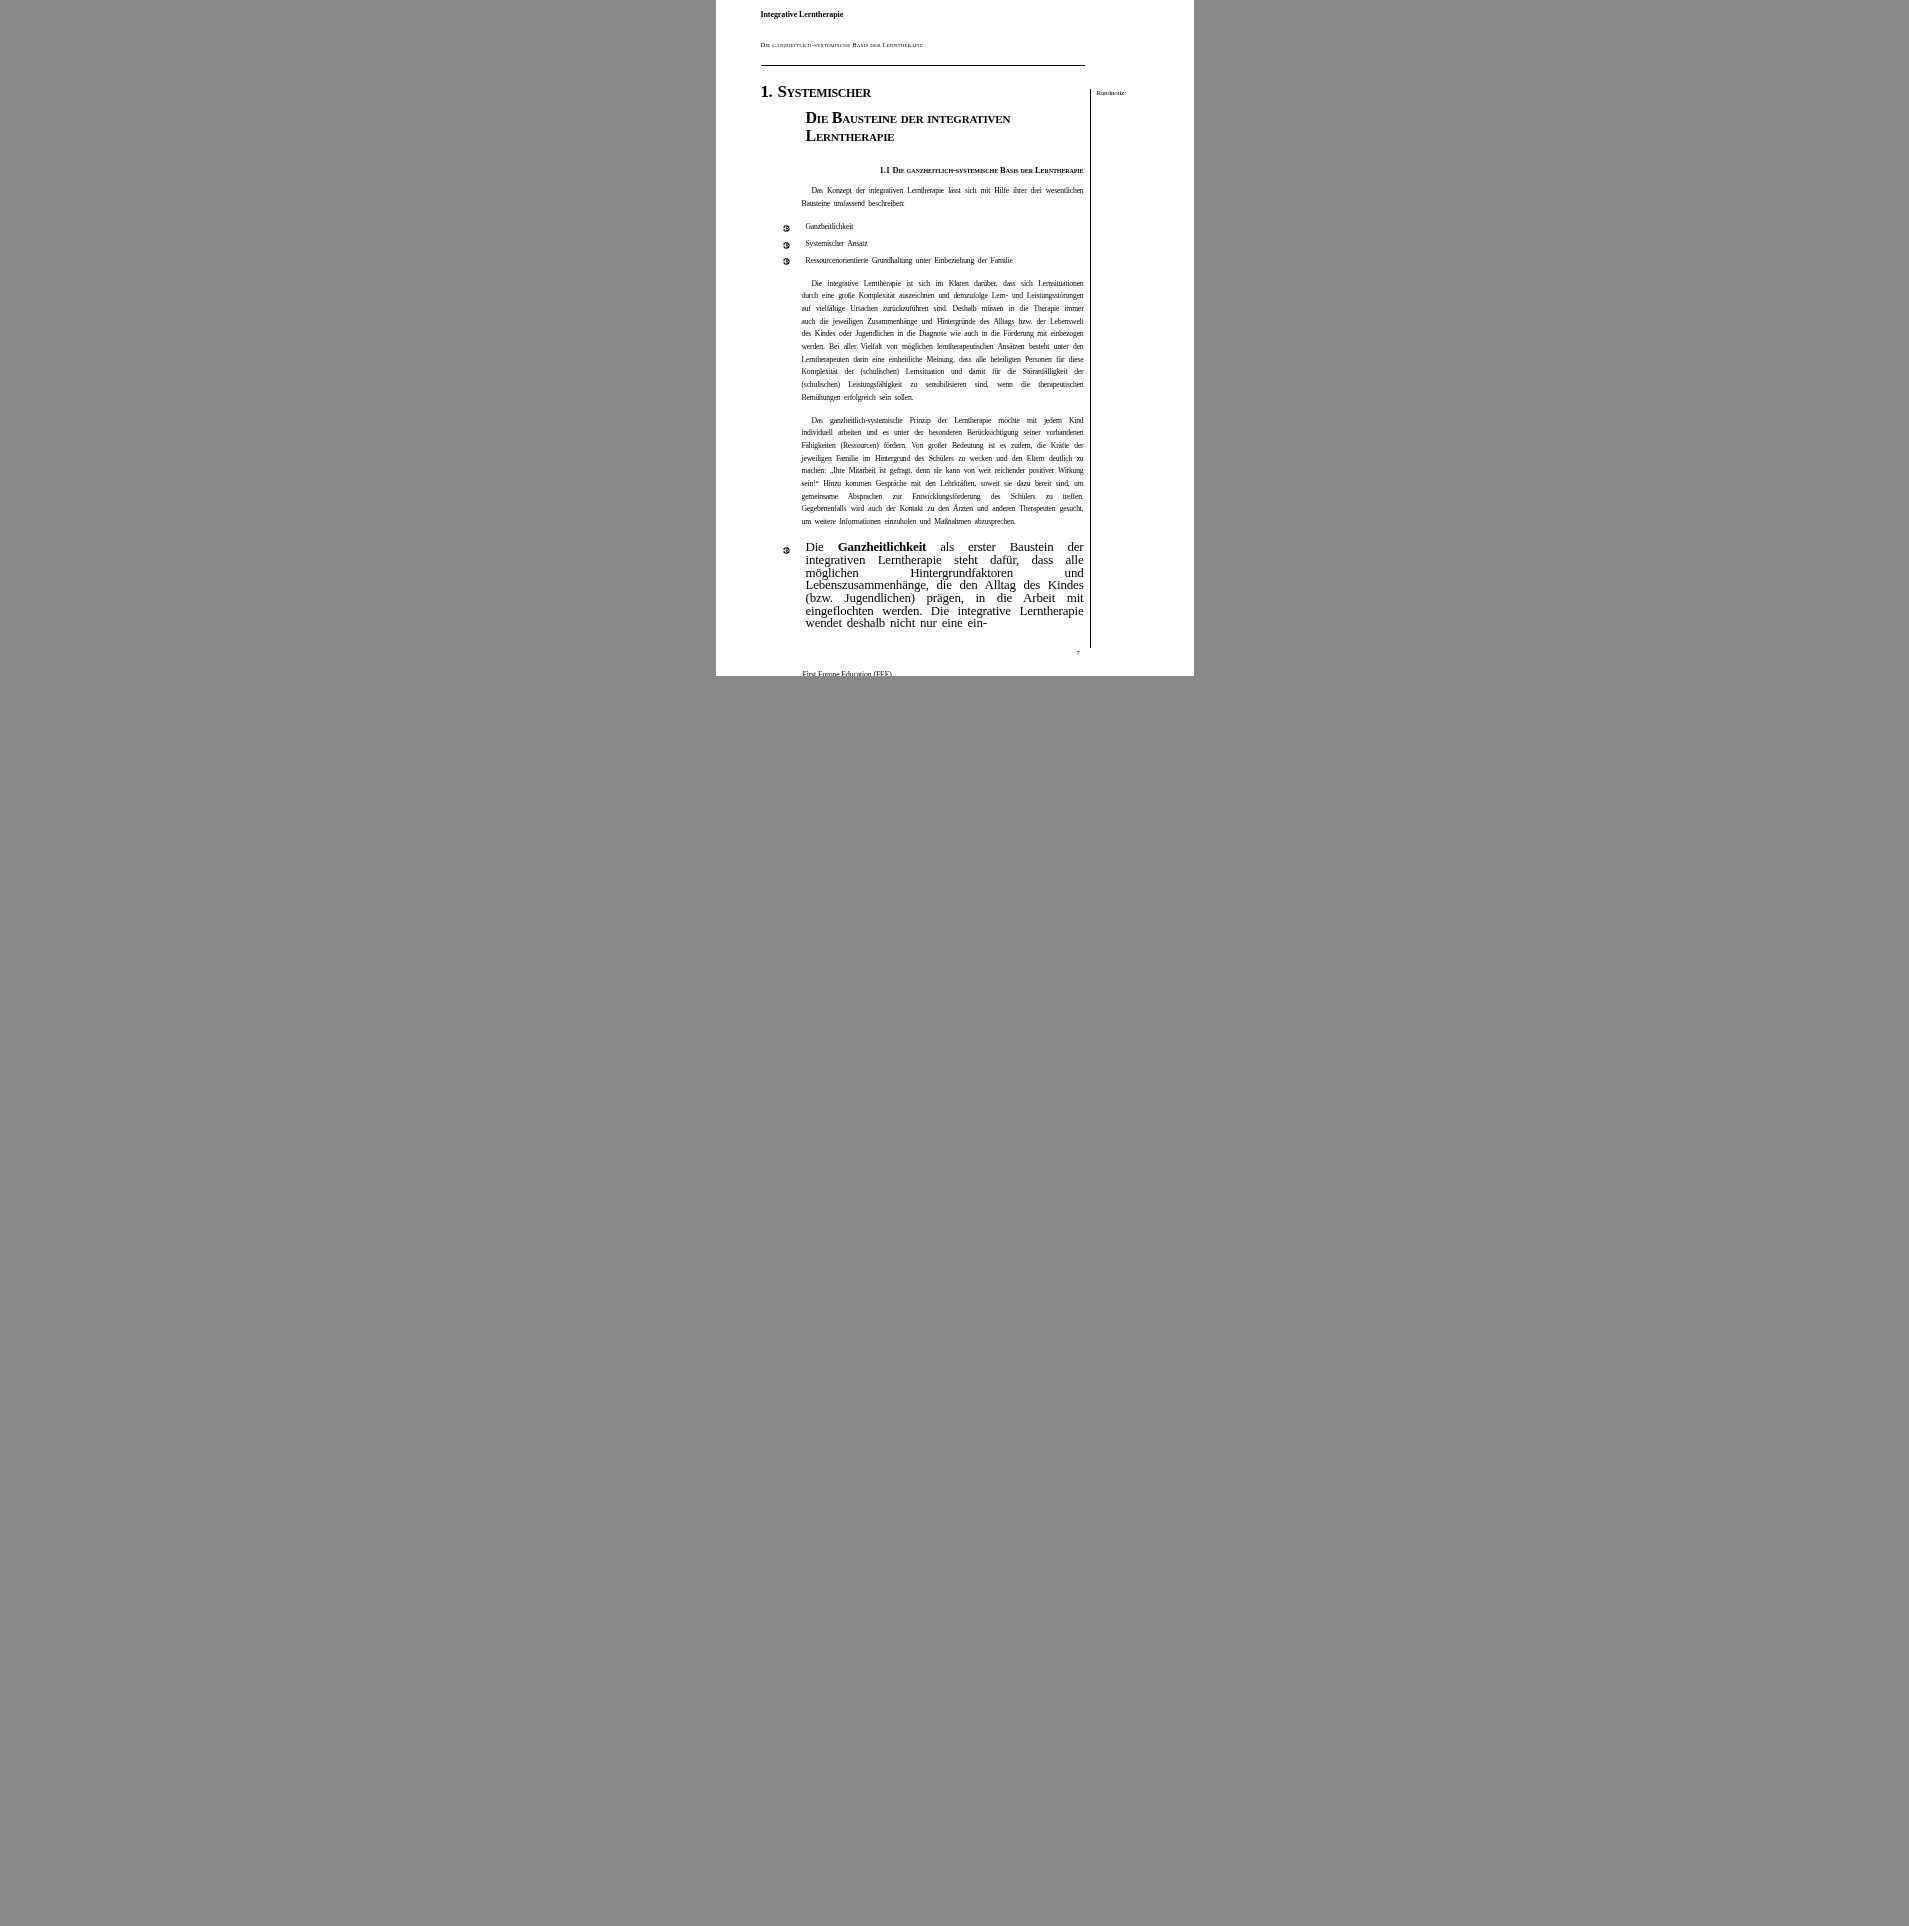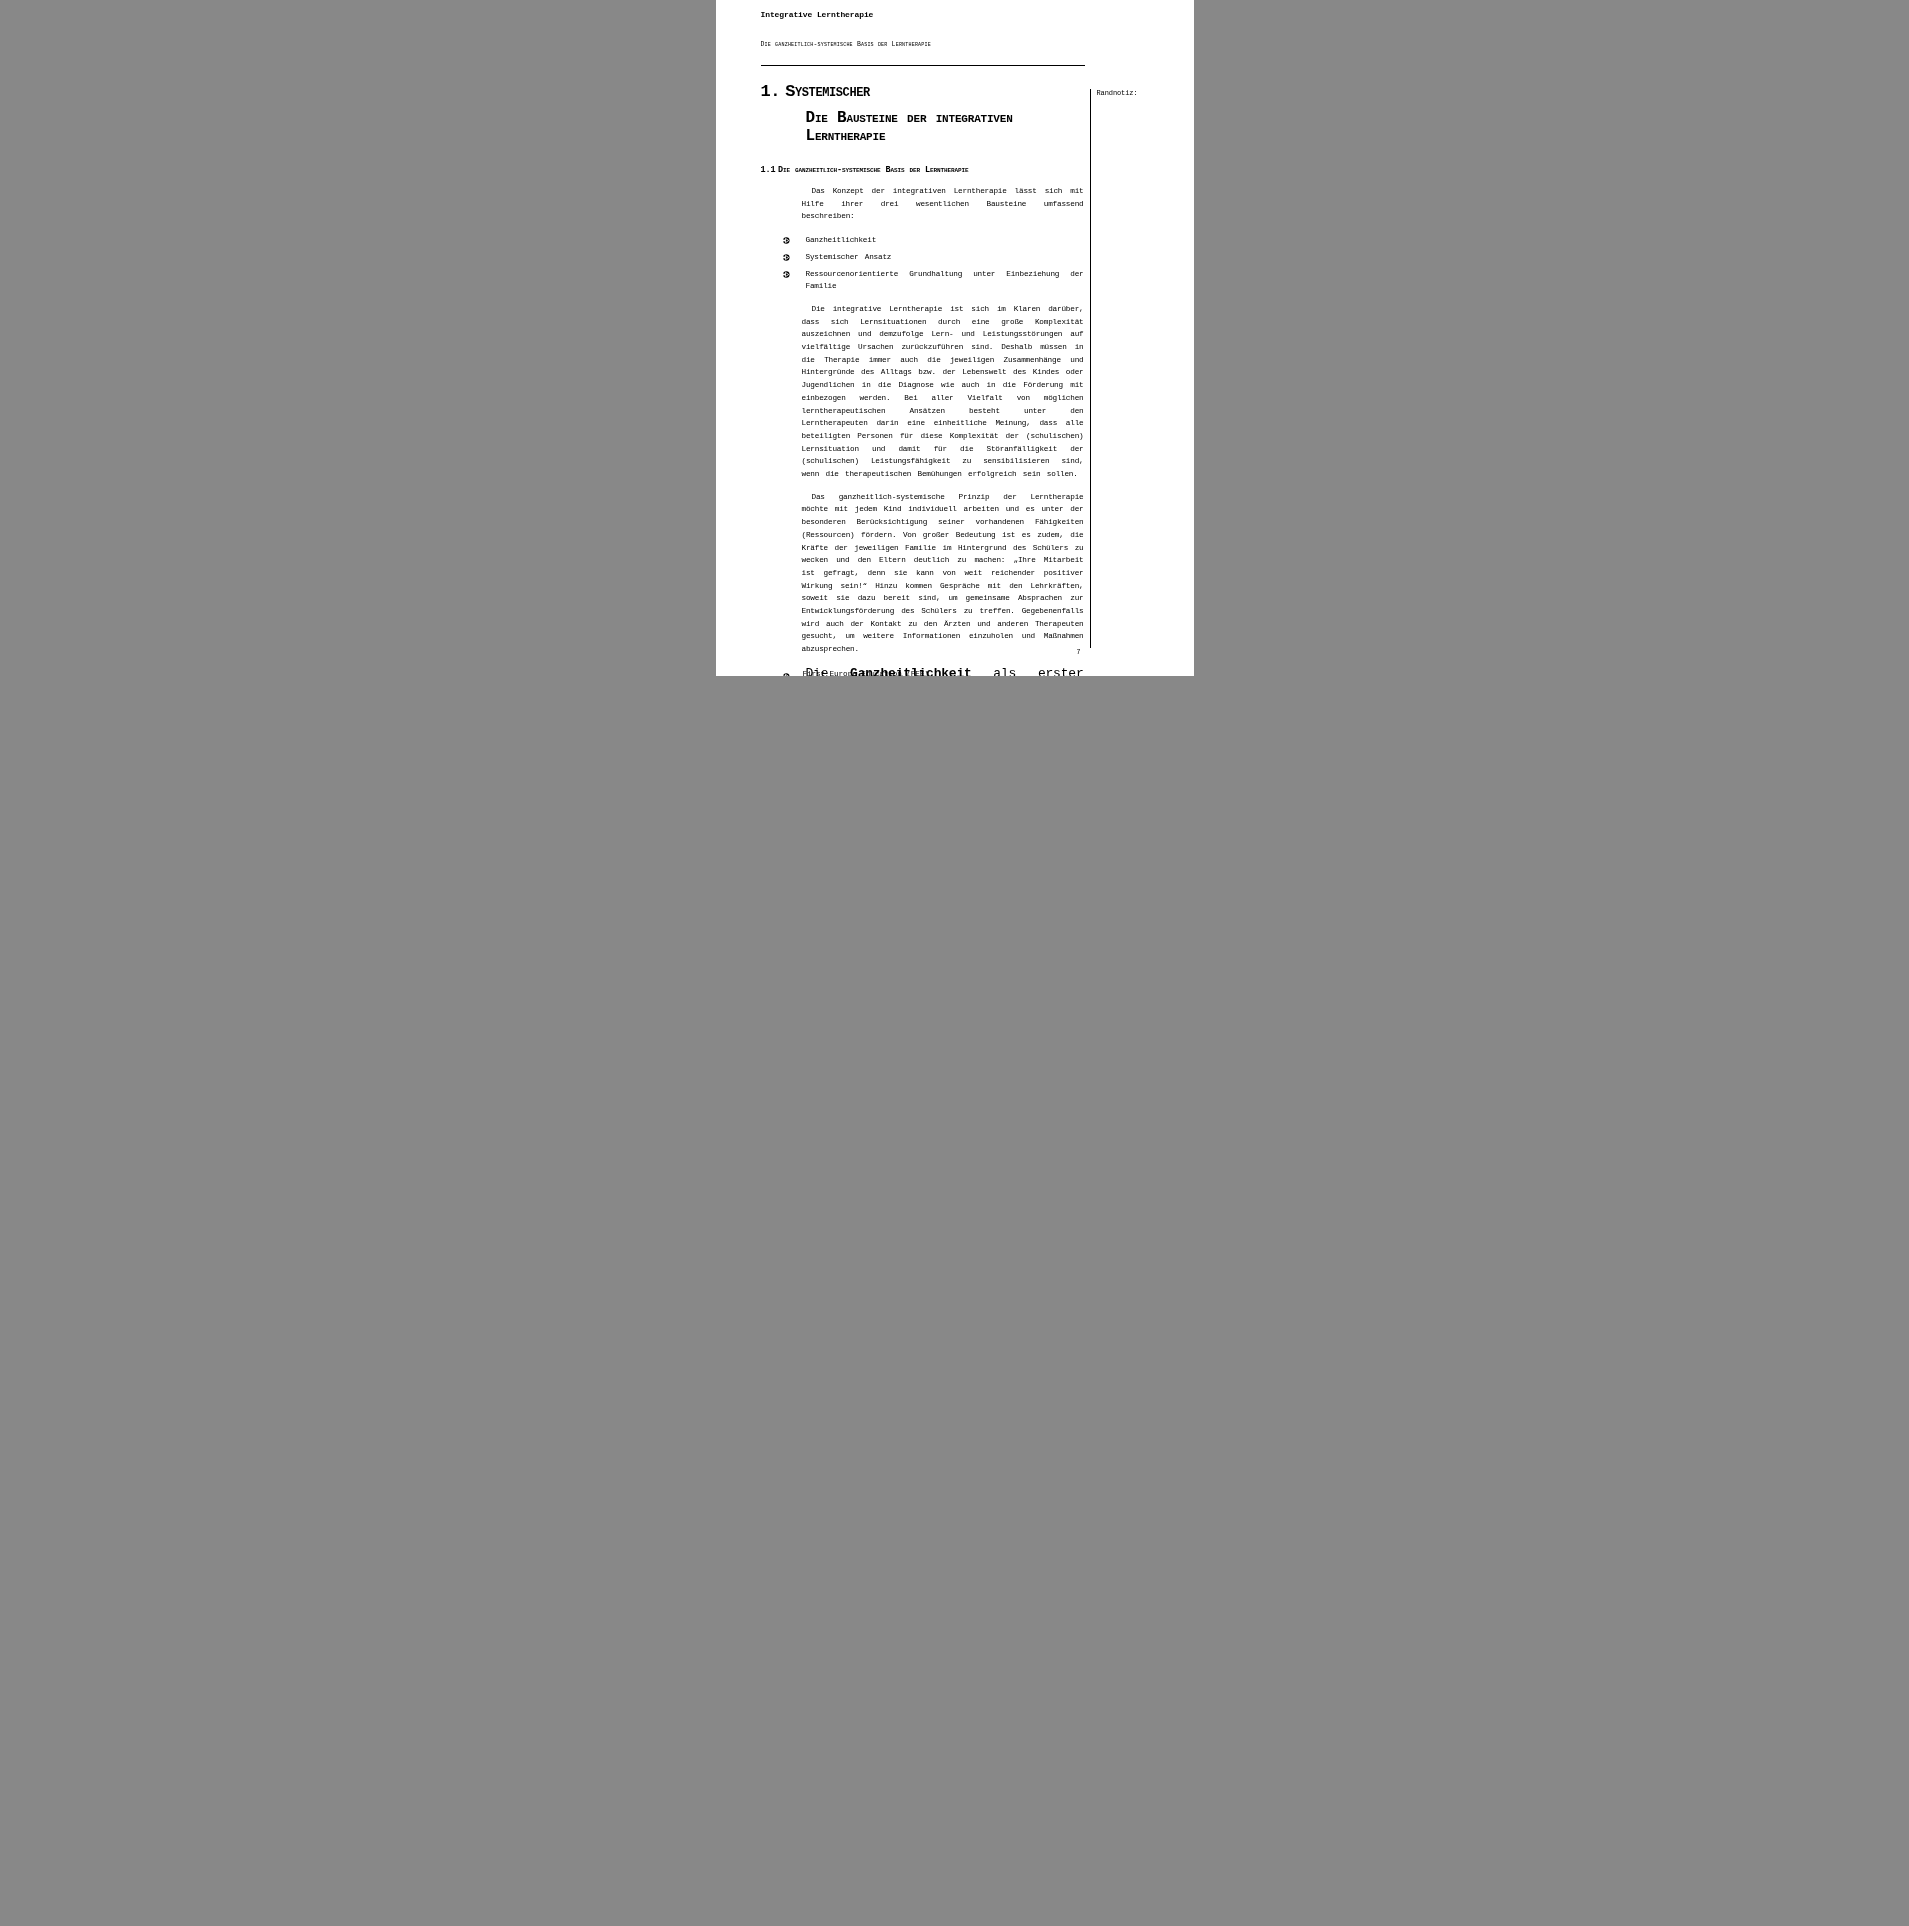--- a/index.html
+++ b/index.html
@@ -2,21 +2,21 @@
 <html lang="de" style="font-size:6.2px"><head>
 <meta charset="utf-8">
 <style>
   html,body{margin:0;padding:0;background:#888;}
   .page{
     position:relative;
     width:478px;height:676px;
     margin:0 auto;
     background:#ffffff;
     color:#000000;
-    font-family:Liberation Mono, monospace;
+    font-family:Liberation Serif, serif;
     overflow:hidden;
   }
   .content{margin:0 110px 0 45px;}
 
   
   .doc-title{
     padding-top:10px;
     font-size:8px;font-weight:bold;letter-spacing:-0.1px;
   }
   .doc-subtitle{
@@ -38,21 +38,21 @@
   }
   .sc{font-variant:small-caps;}
   .h-num{padding-right:0.30em;}
   .h1-sub{
     margin:7.7px 0 0 45px;
     font-size:16px;font-weight:bold;letter-spacing:-0.2px;
     font-variant:small-caps;
   }
   h2{
     margin:20px 0 0 0;
-    font-size:8.5px;font-weight:bold;letter-spacing:-0.1px;
+    font-size:8.5px;font-weight:bold;letter-spacing:-0.1px;text-align:right;
   }
 
   
   .vline{
     position:absolute;left:374px;top:89px;
     width:0.8px;height:559px;background:#000;
   }
   .margin-note{
     position:absolute;left:381px;top:89px;
     font-size:7px;letter-spacing:-0.1px;

